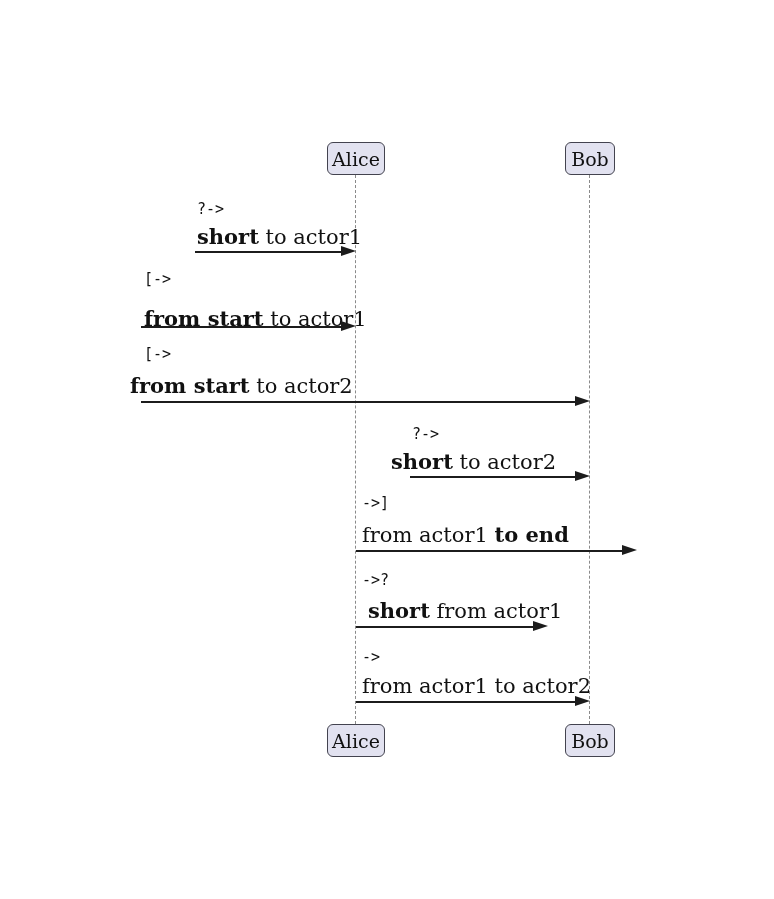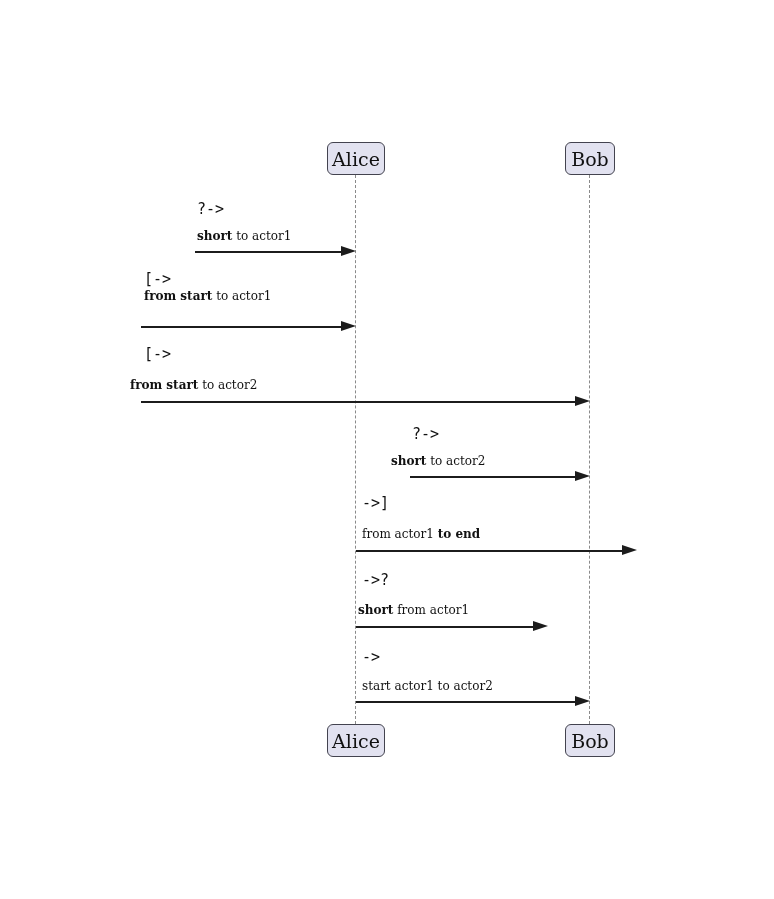--- a/index.html
+++ b/index.html
@@ -34,21 +34,21 @@
     position: absolute;
     font-family: "DejaVu Sans Mono", monospace;
     font-size: 15px;
     line-height: 19px;
     color: #111111;
     white-space: pre;
     z-index: 2;
   }
   .msg-label {
     position: absolute;
-    font-size: 12px;
+    font-size: 21px;
     line-height: 21px;
     color: #111111;
     white-space: pre;
     z-index: 2;
   }
   .msg-label .seg-bold { font-weight: bold; }
   .msg-line {
     position: absolute;
     height: 1.7px;
     background: #1c1c1c;
@@ -79,21 +79,21 @@
 
   <div id="messages">
       <div>
         <div class="msg-code" style="left: 197px; top: 200px;">?-&gt;</div>
         <div class="msg-label" style="left: 197px; top: 226px;"><span class="seg-bold">short</span><span class="seg-normal"> to actor1</span></div>
         <div class="msg-line" style="left: 195px; width: 149px; top: 251px; background: rgb(28, 28, 28);"></div>
         <div class="arrowhead" style="left: 341px; top: 246px; border-left-color: rgb(28, 28, 28);"></div>
       </div>
       <div>
         <div class="msg-code" style="left: 144px; top: 270px;">[-&gt;</div>
-        <div class="msg-label" style="left: 144px; top: 286px;"><span class="seg-bold">from start</span><span class="seg-normal"> to actor1</span></div>
+        <div class="msg-label" style="left: 144px; top: 308px;"><span class="seg-bold">from start</span><span class="seg-normal"> to actor1</span></div>
         <div class="msg-line" style="left: 141px; width: 203px; top: 326px; background: rgb(28, 28, 28);"></div>
         <div class="arrowhead" style="left: 341px; top: 321px; border-left-color: rgb(28, 28, 28);"></div>
       </div>
       <div>
         <div class="msg-code" style="left: 144px; top: 345px;">[-&gt;</div>
         <div class="msg-label" style="left: 130px; top: 375px;"><span class="seg-bold">from start</span><span class="seg-normal"> to actor2</span></div>
         <div class="msg-line" style="left: 141px; width: 437px; top: 401px; background: rgb(28, 28, 28);"></div>
         <div class="arrowhead" style="left: 575px; top: 396px; border-left-color: rgb(28, 28, 28);"></div>
       </div>
       <div>
@@ -103,24 +103,24 @@
         <div class="arrowhead" style="left: 575px; top: 471px; border-left-color: rgb(28, 28, 28);"></div>
       </div>
       <div>
         <div class="msg-code" style="left: 362px; top: 494px;">-&gt;]</div>
         <div class="msg-label" style="left: 362px; top: 524px;"><span class="seg-normal">from actor1 </span><span class="seg-bold">to end</span></div>
         <div class="msg-line" style="left: 356px; width: 269px; top: 550px; background: rgb(28, 28, 28);"></div>
         <div class="arrowhead" style="left: 622px; top: 545px; border-left-color: rgb(28, 28, 28);"></div>
       </div>
       <div>
         <div class="msg-code" style="left: 362px; top: 571px;">-&gt;?</div>
-        <div class="msg-label" style="left: 358px; top: 600px;"><span class="seg-bold">short</span><span class="seg-normal"> from actor1</span></div>
+        <div class="msg-label" style="left: 368px; top: 600px;"><span class="seg-bold">short</span><span class="seg-normal"> from actor1</span></div>
         <div class="msg-line" style="left: 356px; width: 180px; top: 626px; background: rgb(28, 28, 28);"></div>
         <div class="arrowhead" style="left: 533px; top: 621px; border-left-color: rgb(28, 28, 28);"></div>
       </div>
       <div>
         <div class="msg-code" style="left: 362px; top: 648px;">-&gt;</div>
-        <div class="msg-label" style="left: 362px; top: 676px;"><span class="seg-normal">start actor1 to actor2</span></div>
+        <div class="msg-label" style="left: 362px; top: 676px;"><span class="seg-normal">from actor1 to actor2</span></div>
         <div class="msg-line" style="left: 356px; width: 222px; top: 701px; background: rgb(28, 28, 28);"></div>
         <div class="arrowhead" style="left: 575px; top: 696px; border-left-color: rgb(28, 28, 28);"></div>
       </div>
     </div>
 </div>
 
 </body></html>

